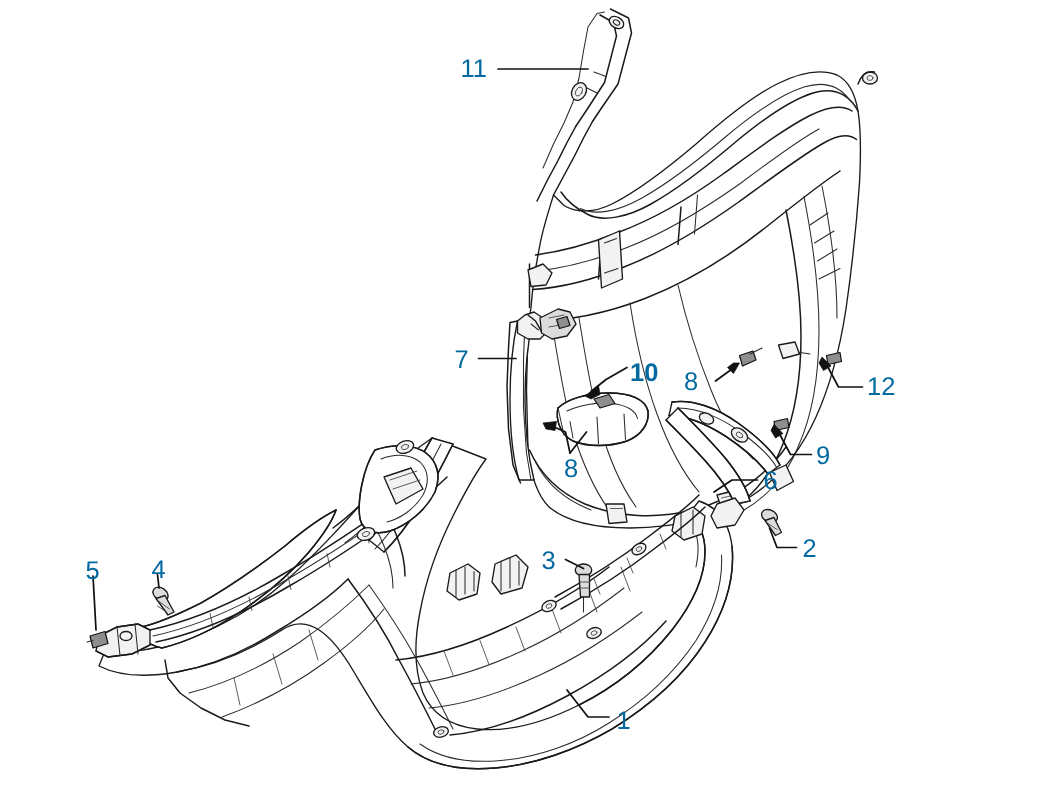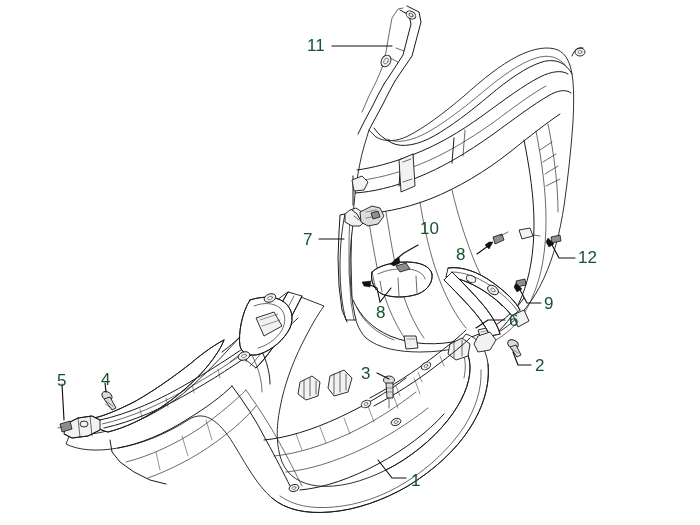--- a/index.html
+++ b/index.html
@@ -77,21 +77,21 @@
   .arrowhead {
     fill: #111111;
     stroke: #111111;
     stroke-width: 0.5;
   }
   .callout-num {
     position: absolute;
     font-family: "Liberation Sans", sans-serif;
     font-size: 17px;
     font-weight: 400;
-    color: #14532d;
+    color: #0369a1;
     line-height: 1;
     white-space: nowrap;
     letter-spacing: 0px;
   }
 </style>
 </head>
 <body>
 
 <div id="page">
 
@@ -429,21 +429,21 @@
       <path class="leader" d="M105 383 L106 392"></path>
 
       <path class="leader" d="M62 384 L64 420"></path>
 
       <path class="leader" d="M406 478 L392 478 L378 460"></path>
     </g>
   </svg>
 
   <div class="callout-num" style="left:307px; top:37px;">11</div>
   <div class="callout-num" style="left:303px; top:231px;">7</div>
-  <div class="callout-num" style="left:420px; top:220px;">10</div>
+  <div class="callout-num" style="left:420px; top:240px;font-weight:bold;">10</div>
   <div class="callout-num" style="left:456px; top:246px;">8</div>
   <div class="callout-num" style="left:578px; top:249px;">12</div>
   <div class="callout-num" style="left:544px; top:295px;">9</div>
   <div class="callout-num" style="left:376px; top:304px;">8</div>
   <div class="callout-num" style="left:509px; top:312px;">6</div>
   <div class="callout-num" style="left:535px; top:357px;">2</div>
   <div class="callout-num" style="left:361px; top:365px;">3</div>
   <div class="callout-num" style="left:101px; top:371px;">4</div>
   <div class="callout-num" style="left:57px;  top:372px;">5</div>
   <div class="callout-num" style="left:411px; top:472px;">1</div>

